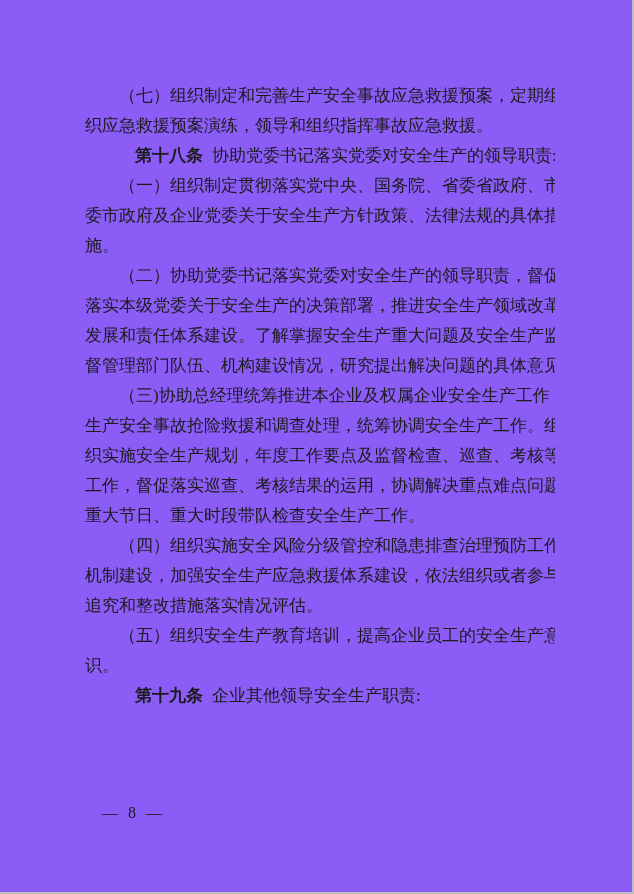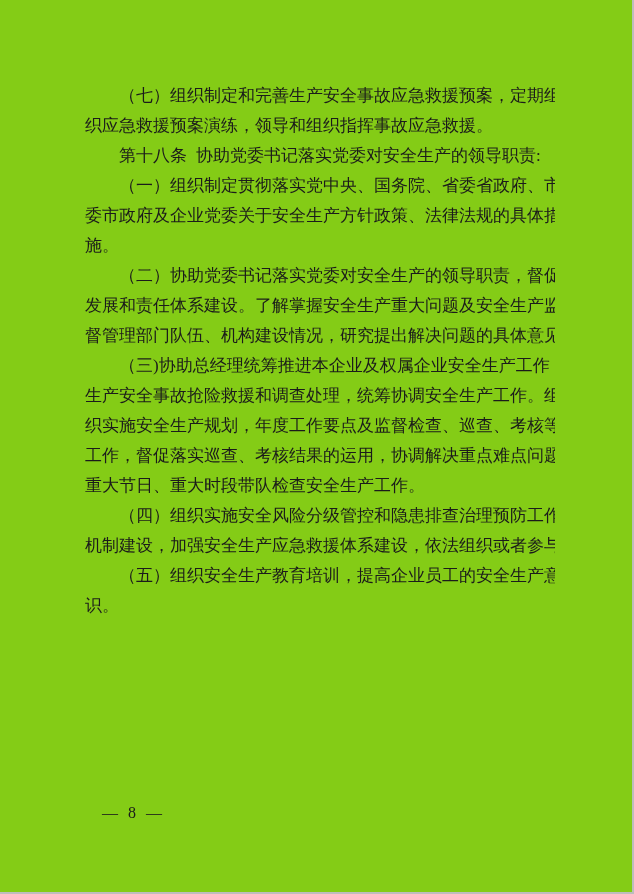--- a/index.html
+++ b/index.html
@@ -1,21 +1,21 @@
 <!DOCTYPE html>
 <html><head>
 <meta charset="utf-8">
 <style>
   html, body { margin: 0; padding: 0; background: #ffffff; }
   .page {
     position: relative;
     width: 634px;
     height: 894px;
     box-sizing: border-box;
-    background: #84cc16;
+    background: #8b5cf6;
     border-right: 2px solid #bdbdbd;
     border-bottom: 2px solid #bdbdbd;
     overflow: hidden;
     font-family: "Liberation Serif", "DejaVu Serif", serif;
     color: #1b1b1b;
   }
   .body-text {
     position: absolute;
     left: 85px;
     top: 81px;
@@ -24,21 +24,21 @@
     line-height: 30px;
   }
   .line {
     height: 30px;
     text-align: justify;
     white-space: nowrap;
     overflow: hidden;
   }
   .line.fill { text-align-last: justify; }
   .line.indent { text-indent: 2em; }
-  .term { font-weight: normal; margin-right: 9px; }
+  .term { font-weight: bold; margin-right: 9px; margin-left: 16px; }
   .page-num {
     position: absolute;
     left: 102px;
     top: 804px;
     font-size: 16px;
     letter-spacing: 3px;
     color: #1b1b1b;
   }
 </style>
 </head>
@@ -46,26 +46,29 @@
 
 <div class="page">
   <div class="body-text">
     <div class="line indent fill">（七）组织制定和完善生产安全事故应急救援预案，定期组</div>
     <div class="line">织应急救援预案演练，领导和组织指挥事故应急救援。</div>
     <div class="line indent"><span class="term">第十八条</span><span>协助党委书记落实党委对安全生产的领导职责:</span></div>
     <div class="line indent fill">（一）组织制定贯彻落实党中央、国务院、省委省政府、市</div>
     <div class="line fill">委市政府及企业党委关于安全生产方针政策、法律法规的具体措</div>
     <div class="line">施。</div>
     <div class="line indent fill">（二）协助党委书记落实党委对安全生产的领导职责，督促</div>
+    <div class="line fill">落实本级党委关于安全生产的决策部署，推进安全生产领域改革</div>
     <div class="line fill">发展和责任体系建设。了解掌握安全生产重大问题及安全生产监</div>
     <div class="line fill">督管理部门队伍、机构建设情况，研究提出解决问题的具体意见</div>
     <div class="line indent fill">（三)协助总经理统筹推进本企业及权属企业安全生产工作，</div>
     <div class="line fill">生产安全事故抢险救援和调查处理，统筹协调安全生产工作。组</div>
     <div class="line fill">织实施安全生产规划，年度工作要点及监督检查、巡查、考核等</div>
     <div class="line fill">工作，督促落实巡查、考核结果的运用，协调解决重点难点问题，</div>
     <div class="line">重大节日、重大时段带队检查安全生产工作。</div>
     <div class="line indent fill">（四）组织实施安全风险分级管控和隐患排查治理预防工作</div>
     <div class="line fill">机制建设，加强安全生产应急救援体系建设，依法组织或者参与</div>
+    <div class="line">追究和整改措施落实情况评估。</div>
     <div class="line indent fill">（五）组织安全生产教育培训，提高企业员工的安全生产意</div>
     <div class="line">识。</div>
+    <div class="line indent"><span class="term">第十九条</span><span>企业其他领导安全生产职责:</span></div>
   </div>
   <div class="page-num">— 8 —</div>
 </div>
 
 </body></html>

